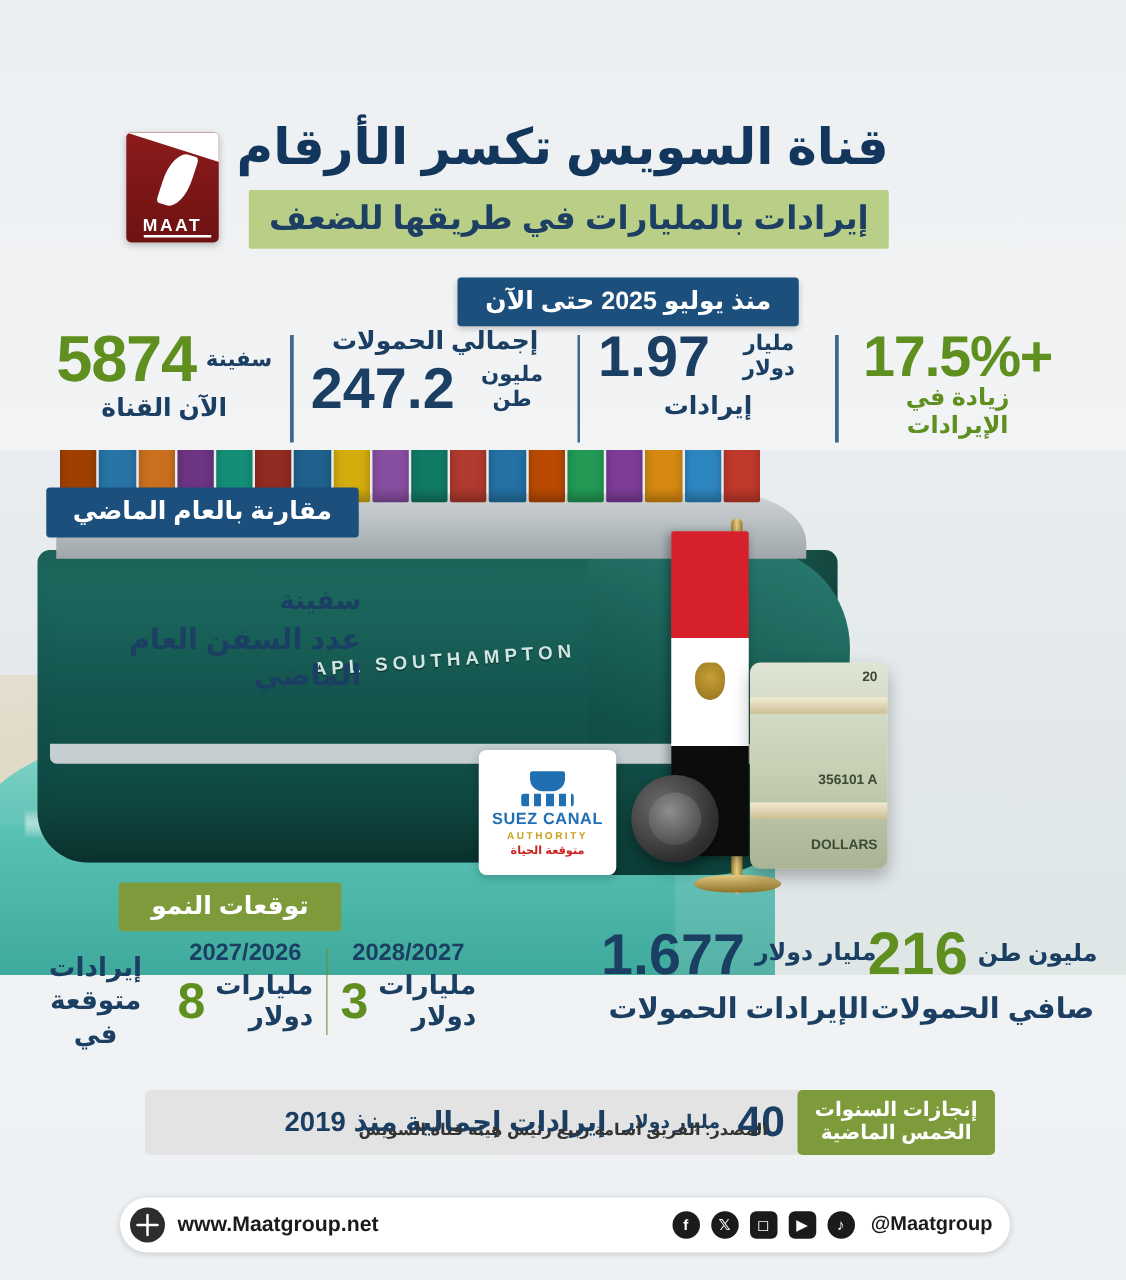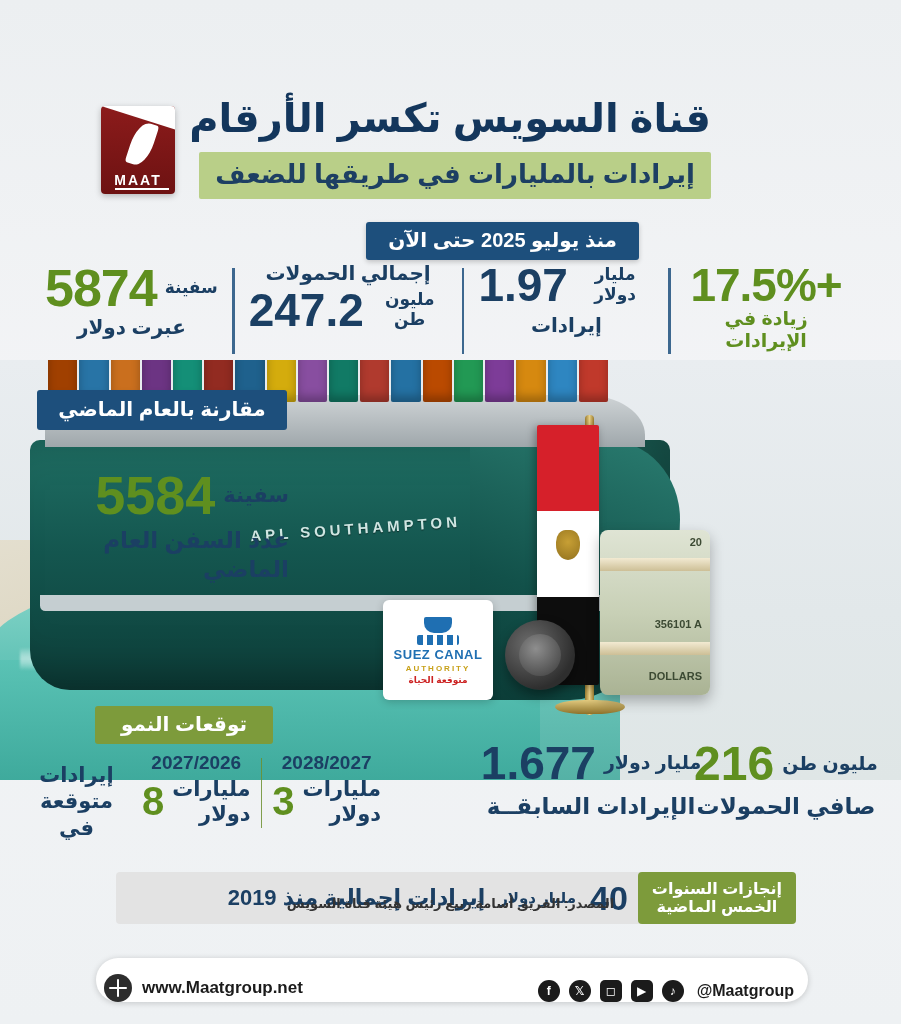--- a/index.html
+++ b/index.html
@@ -312,21 +312,21 @@
   .source {
     position:absolute; left:0; top:896px; width:901px; text-align:center;
     font-size:13px; font-weight:700; color:#333;
   }
 
   
   .footer {
     position:absolute; left:96px; top:958px; width:712px; height:44px;
     background:#fff; border-radius:22px;
     box-shadow: 0 1px 6px rgba(0,0,0,.18);
-    display:flex; align-items:flex-end; justify-content:space-between;
+    display:flex; align-items:center; justify-content:space-between;
     padding:0 8px;
     direction:ltr;
   }
   .footer .left { display:flex; align-items:center; gap:10px; }
   .globe {
     width:28px; height:28px; border-radius:50%;
     background:#2d2d2d; position:relative; flex:0 0 auto;
   }
   .globe:before {
     content:""; position:absolute; left:5px; top:13px; width:18px; height:2px; background:#fff; border-radius:2px;
@@ -452,32 +452,31 @@
 
     <div class="stat">
       <div class="stat-rowflex">
         <div class="stat-col">
           <div class="lbl-dark" style="font-size:17px">سفينة</div>
         </div>
         <div class="stat-col">
           <div class="big-green" style="font-size:52px">5874</div>
         </div>
       </div>
-      <div class="lbl-dark" style="margin-top:2px">عبرت دولار</div>
+      <div class="lbl-dark" style="margin-top:2px">الآن القناة</div>
     </div>
 
   </div>
 
   <div class="banner-compare">
     <span>مقارنة بالعام الماضي</span>
   </div>
   <div class="compare-block">
     <div style="display:flex; align-items:center; justify-content:flex-start; gap:8px;">
       <div class="compare-unit">سفينة</div>
-      <div class="compare-num">5584</div>
     </div>
     <div class="compare-label">عدد السفن العام الماضي</div>
   </div>
 
   <div class="sca">
     <div class="mark">
       <div class="ship"></div>
         <div class="wave"></div>
     </div>
     <div class="t1">SUEZ CANAL</div>
@@ -507,21 +506,21 @@
     </div>
 
     <div class="title">إيرادات متوقعة في</div>
   </div>
 
   <div class="prev-rev">
     <div class="stat-rowflex">
       <div class="unit">مليار دولار</div>
       <div class="num">1.677</div>
     </div>
-    <div class="cap">الإيرادات السابقــة</div>
+    <div class="cap">الإيرادات الحمولات</div>
   </div>
 
   <div class="net-cargo">
     <div class="stat-rowflex">
       <div class="unit">مليون طن</div>
       <div class="num">216</div>
     </div>
     <div class="cap">صافي الحمولات</div>
   </div>
 

